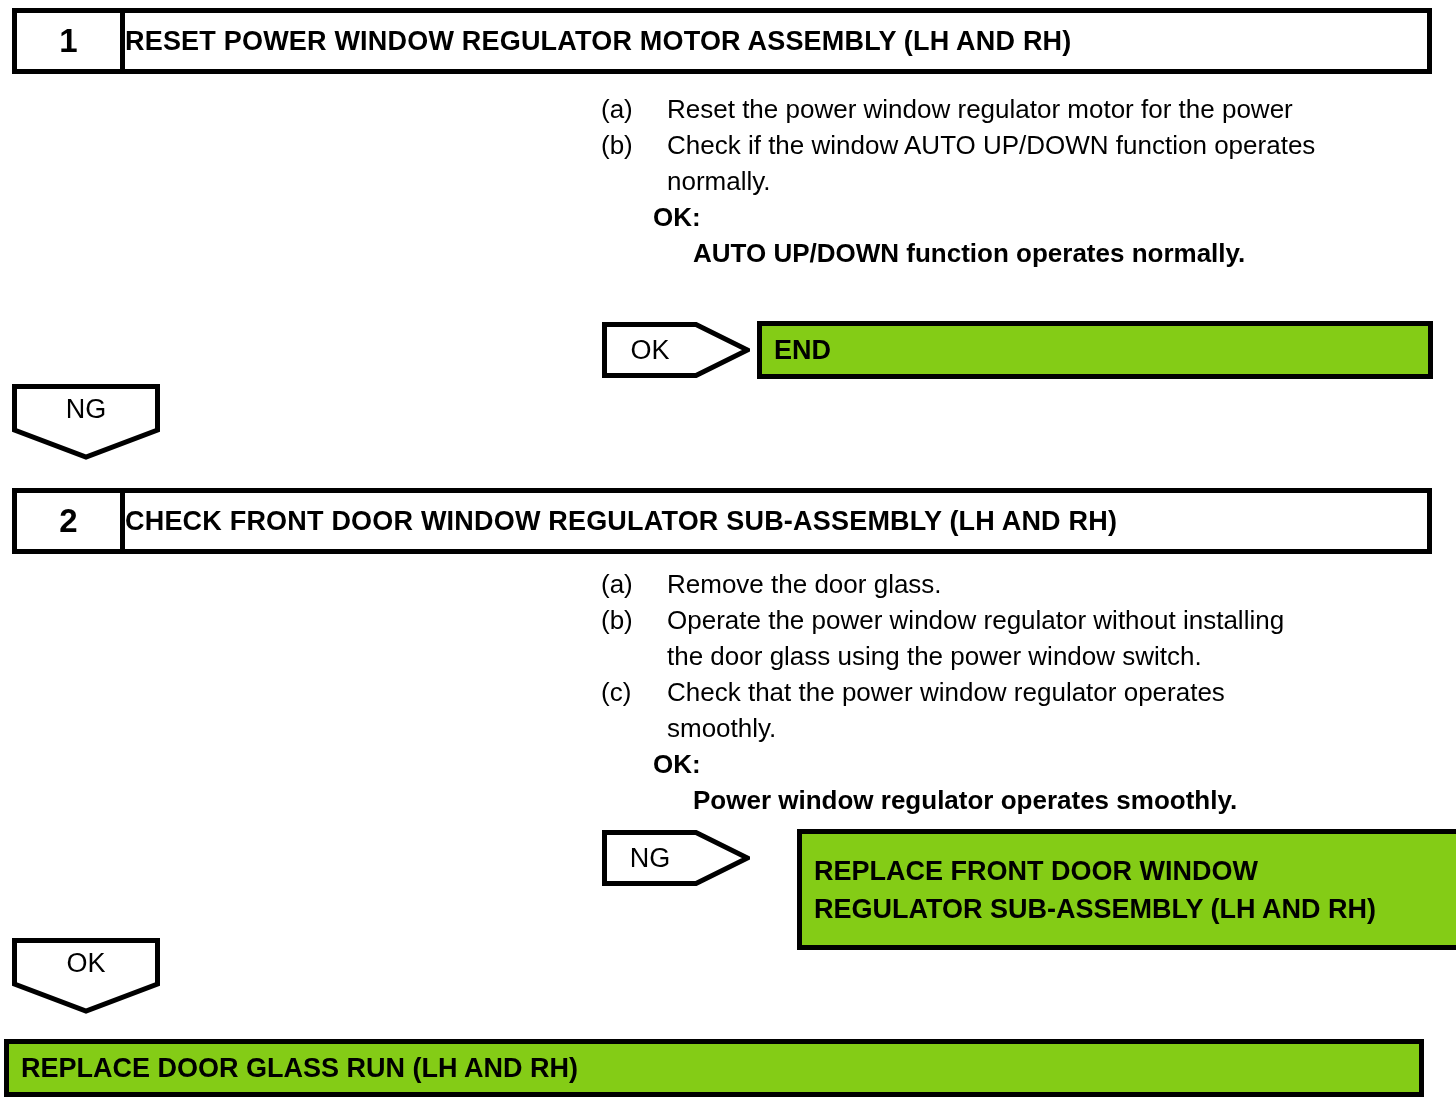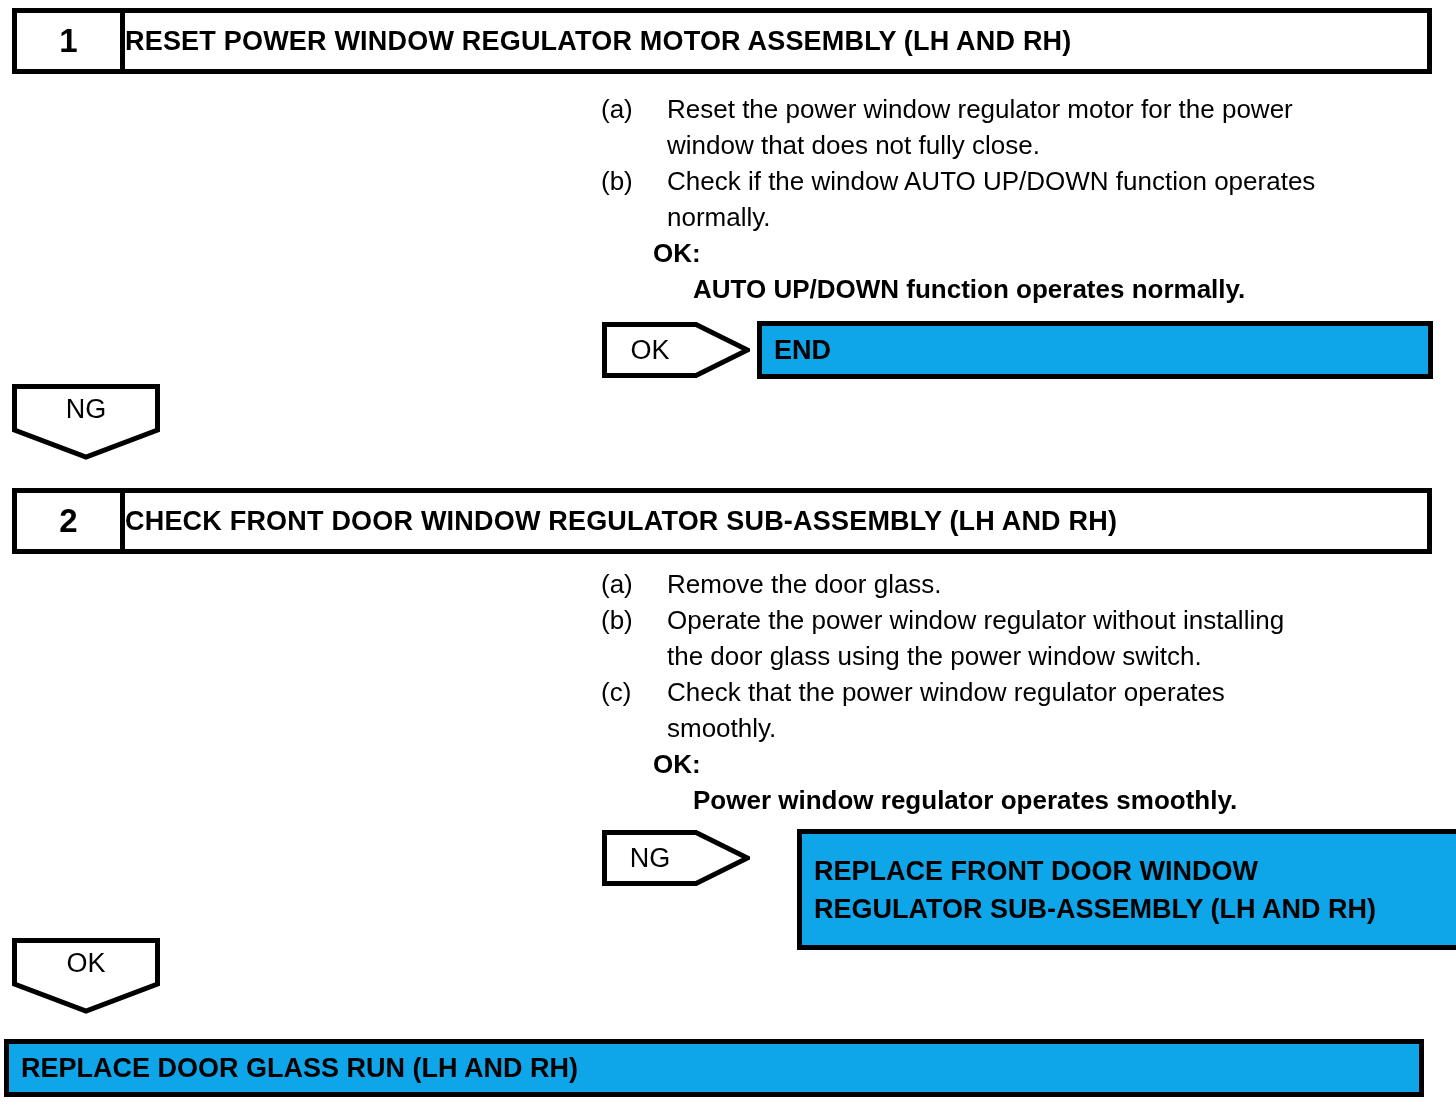--- a/index.html
+++ b/index.html
@@ -38,40 +38,39 @@
   .conn { width:148px; }
   .conn-label {
     position:absolute; display:flex; align-items:center; justify-content:center;
     font-size:27px; font-weight:normal;
   }
   .right-arrow-label { left:0; top:0; width:96px; height:56px; }
   .down-pent-label { left:0; top:4px; width:148px; height:42px; }
 
   
   .result-box {
-    border:5px solid #000; background:#0ea5e9;
+    border:5px solid #000; background:#84cc16;
     display:flex; flex-direction:column; justify-content:center;
     padding-left:12px; font-size:27px; font-weight:bold;
   }
   .result-box .rline { white-space:nowrap; line-height:38px; }
 </style>
 </head>
 <body>
 
 <div class="abs step-header" style="top:8px;">
   <div class="num-cell">1</div>
   <div class="title-cell">RESET POWER WINDOW REGULATOR MOTOR ASSEMBLY (LH AND RH)</div>
 </div>
 
 <div class="abs instructions" style="top:91px;">
   <div class="inst-row">
     <div class="inst-marker">(a)</div>
     <div>
       <div class="inst-line">Reset the power window regulator motor for the power</div>
-      <div class="inst-line">window that does not fully close.</div>
     </div>
   </div>
   <div class="inst-row">
     <div class="inst-marker">(b)</div>
     <div>
       <div class="inst-line">Check if the window AUTO UP/DOWN function operates</div>
       <div class="inst-line">normally.</div>
     </div>
   </div>
   <div class="ok-heading">OK:</div>

